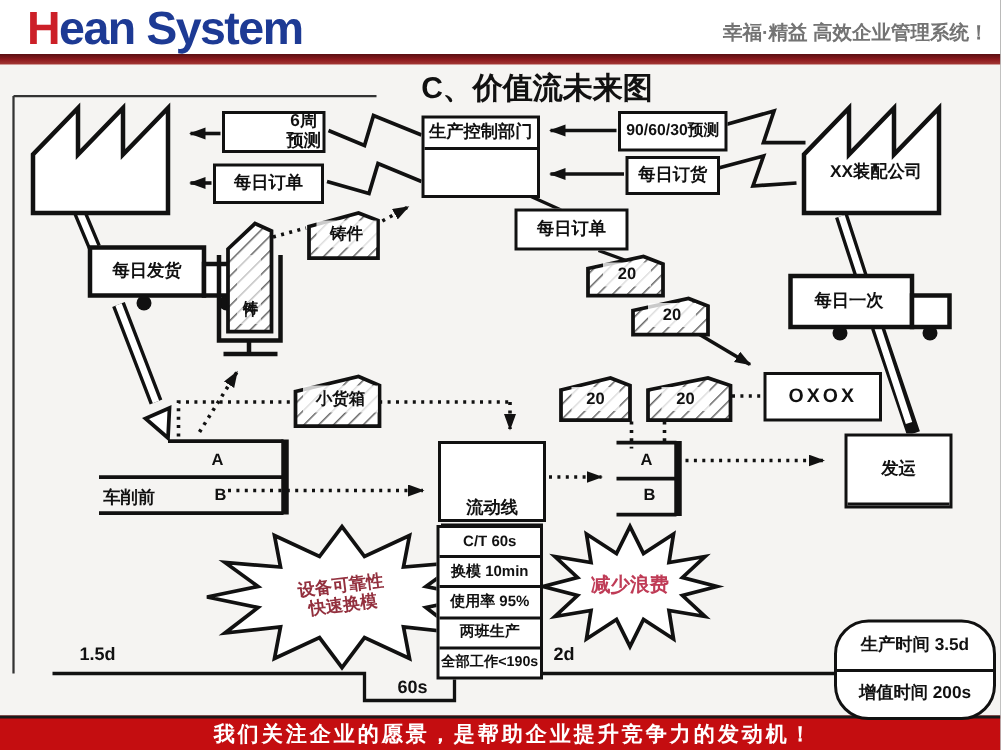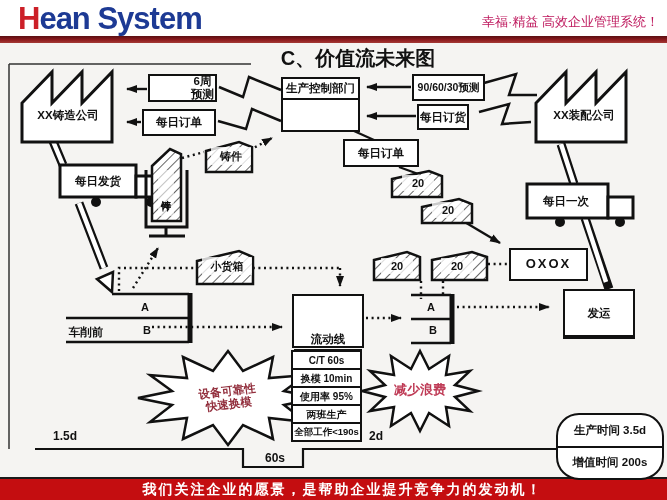--- a/index.html
+++ b/index.html
@@ -4,21 +4,21 @@
 <style>
   html,body{margin:0;padding:0;background:#888;}
   .page{position:relative;width:667px;height:500px;background:#fff;overflow:hidden;
         font-family:"Liberation Sans",sans-serif;color:#111;}
   .abs{position:absolute;}
   .canvas-bg{left:0;top:43px;width:667px;height:434px;background:#f5f4f2;z-index:0;}
   
   .logo{left:18px;top:1px;font-size:31px;font-weight:800;letter-spacing:-1px;z-index:3;}
   .logo .lh{color:#cc2028;}
   .logo .lr{color:#1d3a94;}
-  .slogan{right:8px;top:13px;font-size:13px;font-weight:400;color:#be185d;z-index:3;}
+  .slogan{right:8px;top:13px;font-size:13px;font-weight:700;color:#737373;z-index:3;}
   .divider{left:0;top:36px;width:667px;height:7px;
            background:linear-gradient(#5a0f12,#8e1b1e 55%,#a43a36);z-index:3;}
   
   svg.art{left:0;top:0;z-index:1;}
   .ttl{left:248px;top:45px;width:220px;height:26px;font-size:20px;font-weight:700;
        text-align:center;z-index:2;}
   .bx{background:#fff;border:2.5px solid #111;box-sizing:border-box;z-index:2;
       display:flex;align-items:center;justify-content:center;
       font-size:11.5px;font-weight:600;text-align:center;line-height:1.1;}
   .bx.col{flex-direction:column;padding:0;align-items:stretch;}
@@ -160,47 +160,46 @@
 
   <div class="abs ttl">C、价值流未来图</div>
 
   <div class="abs bx" style="left:148px;top:74px;width:69px;height:28px;padding-left:40px;">6周预测</div>
   <div class="abs bx" style="left:142px;top:109px;width:74px;height:27px;">每日订单</div>
   <div class="abs bx col" style="left:281px;top:77px;width:79px;height:55px;">
     <div class="cell dv" style="flex:0 0 19px;">生产控制部门</div>
     <div class="cell"></div>
   </div>
   <div class="abs bx" style="left:412px;top:74px;width:73px;height:27px;font-size:10.5px;">90/60/30预测</div>
-  <div class="abs bx" style="left:417px;top:104px;width:52px;height:26px;">每日订货</div>
+  <div class="abs bx" style="left:417px;top:104px;width:63px;height:26px;">每日订货</div>
   <div class="abs bx" style="left:343px;top:139px;width:76px;height:28px;">每日订单</div>
   <div class="abs bx oxox" style="left:509px;top:248px;width:79px;height:33px;">OXOX</div>
 
   <div class="abs bx col" style="left:563px;top:289px;width:72px;height:50px;">
     <div class="cell dv">发运</div>
   </div>
 
   <div class="abs bx col" style="left:292px;top:294px;width:72px;height:54px;">
     <div class="cell dv" style="flex:0 0 19px;margin-top:38px;">流动线</div>
     <div class="cell"></div>
   </div>
 
-  <div class="abs bx col databox" style="left:291px;top:350px;width:71px;height:92px;">
+  <div class="abs bx col databox" style="left:291px;top:350px;width:71px;height:103px;">
     <div class="cell dv">C/T 60s</div>
     <div class="cell dv">换模 10min</div>
     <div class="cell dv">使用率 95%</div>
     <div class="cell dv">两班生产</div>
     <div class="cell" style="font-size:9.5px;">全部工作&lt;190s</div>
   </div>
 
   <div class="abs bx col ptbox" style="left:556px;top:413px;width:108px;height:67px;">
     <div class="cell dv">生产时间 3.5d</div>
     <div class="cell">增值时间 200s</div>
   </div>
 
-  <div class="abs lbl" style="left:26px;top:101px;width:84px;height:28px;">XX铸造公司</div>
   <div class="abs lbl" style="left:538px;top:101px;width:92px;height:28px;">XX装配公司</div>
   <div class="abs lbl" style="left:62px;top:170px;width:72px;height:22px;">每日发货</div>
   <div class="abs lbl" style="left:530px;top:190px;width:72px;height:22px;">每日一次</div>
   <div class="abs lbl" style="left:52px;top:324px;width:68px;height:16px;">车削前</div>
   <div class="abs lbl small" style="left:138px;top:300px;width:14px;height:14px;">A</div>
   <div class="abs lbl small" style="left:140px;top:323px;width:14px;height:14px;">B</div>
   <div class="abs lbl small" style="left:424px;top:300px;width:14px;height:14px;">A</div>
   <div class="abs lbl small" style="left:426px;top:323px;width:14px;height:14px;">B</div>
 
   <div class="abs lbl cardlbl" style="left:211px;top:147px;width:38px;height:18px;">铸件</div>

